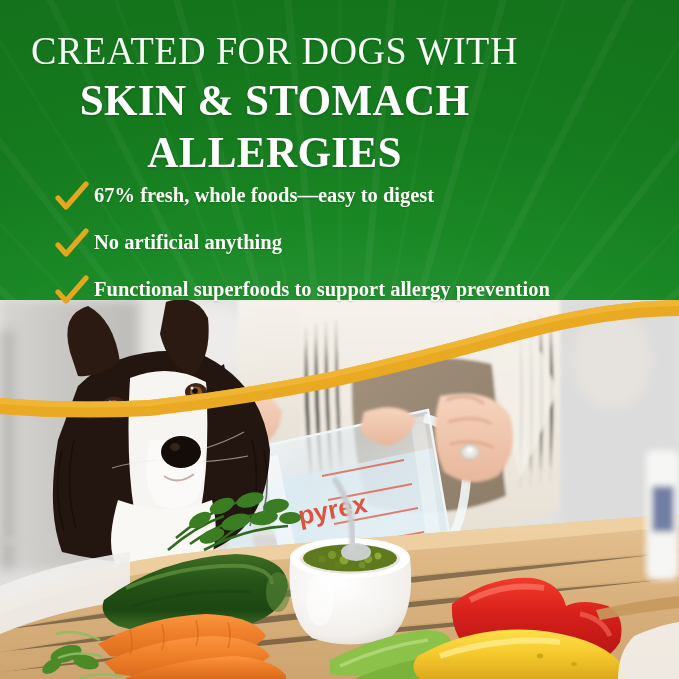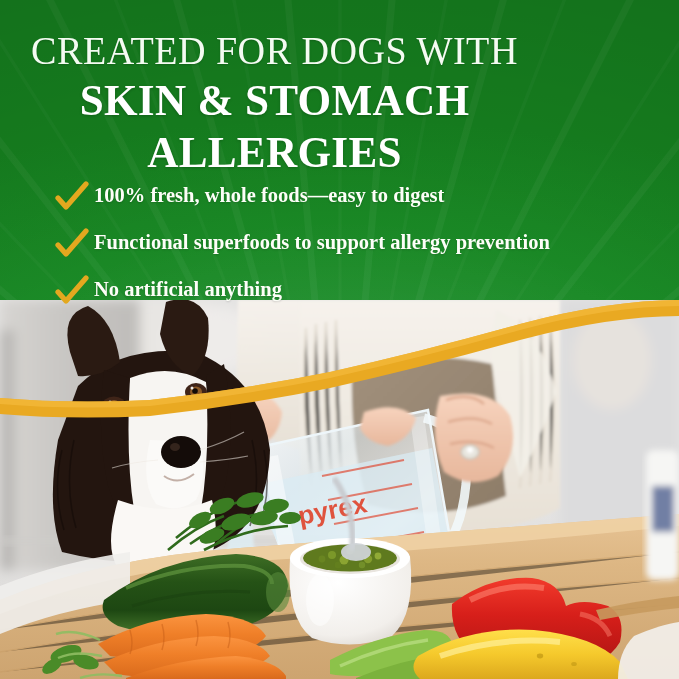--- a/index.html
+++ b/index.html
@@ -446,40 +446,40 @@
   </div>
 
   <div class="bullets">
 
     <div class="brow">
       <span class="check">
         <svg viewBox="0 0 42 30" xmlns="http://www.w3.org/2000/svg">
           <path d="M6 17 L14 26 L34 3" fill="none" stroke="#e3a81f" stroke-width="5.2" stroke-linecap="round" stroke-linejoin="round"></path>
         </svg>
       </span>
-      <span class="btext"><b>100% fresh, whole foods</b><span class="reg">—easy to digest</span></span>
+      <span class="btext"><b>67% fresh, whole foods</b><span class="reg">—easy to digest</span></span>
+    </div>
+
+    <div class="brow">
+      <span class="check">
+        <svg viewBox="0 0 42 30" xmlns="http://www.w3.org/2000/svg">
+          <path d="M6 17 L14 26 L34 3" fill="none" stroke="#e3a81f" stroke-width="5.2" stroke-linecap="round" stroke-linejoin="round"></path>
+        </svg>
+      </span>
+      <span class="btext"><b>No artificial anything</b><span class="reg"></span></span>
     </div>
 
     <div class="brow">
       <span class="check">
         <svg viewBox="0 0 42 30" xmlns="http://www.w3.org/2000/svg">
           <path d="M6 17 L14 26 L34 3" fill="none" stroke="#e3a81f" stroke-width="5.2" stroke-linecap="round" stroke-linejoin="round"></path>
         </svg>
       </span>
       <span class="btext"><b>Functional superfoods</b><span class="reg"> to support allergy prevention</span></span>
     </div>
-
-    <div class="brow">
-      <span class="check">
-        <svg viewBox="0 0 42 30" xmlns="http://www.w3.org/2000/svg">
-          <path d="M6 17 L14 26 L34 3" fill="none" stroke="#e3a81f" stroke-width="5.2" stroke-linecap="round" stroke-linejoin="round"></path>
-        </svg>
-      </span>
-      <span class="btext"><b>No artificial anything</b><span class="reg"></span></span>
-    </div>
   </div>
 
   <div class="wave">
     <svg viewBox="0 0 679 170" xmlns="http://www.w3.org/2000/svg" preserveAspectRatio="none">
 
       <path d="M0 132 Q70 138 150 134 Q240 124 330 106 Q420 86 520 58 Q610 34 679 34
                L679 50 Q610 50 520 74 Q420 102 330 122 Q240 140 150 150 Q70 154 0 148 Z" fill="#e9a922"></path>
       <path d="M0 132 Q70 138 150 134 Q240 124 330 106 Q420 86 520 58 Q610 34 679 34
                L679 40 Q610 40 520 64 Q420 92 330 112 Q240 130 150 140 Q70 144 0 138 Z" fill="#f2b83a" opacity=".8"></path>
     </svg>

